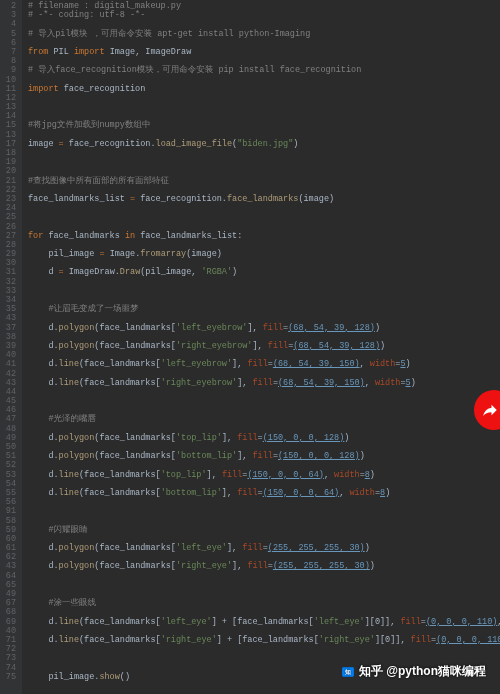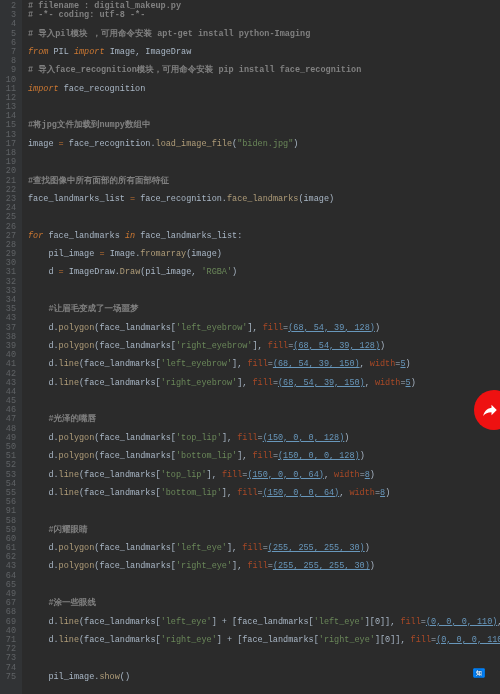--- a/index.html
+++ b/index.html
@@ -27,22 +27,22 @@
   .gutter div { height: 9.2px; }
   .code {
     flex: 1;
     color: #a9b7c6;
     line-height: 9.2px;
     padding-left: 6px;
     padding-top: 2px;
     white-space: pre;
   }
   .code .row { height: 9.2px; }
-  .c-comment { color: #808080; font-weight: bold; }
-  .c-kw      { color: #cc7832; font-style: italic; }
+  .c-comment { color: #808080; }
+  .c-kw      { color: #cc7832; }
   .c-str     { color: #6a8759; }
   .c-call    { color: #b09d79; }
   .c-num     { color: #6897bb; text-decoration: underline; }
   .c-param   { color: #aa4926; }
   .watermark {
     position: absolute;
     right: 14px;
     bottom: 14px;
     color: #ffffff;
     font-family: sans-serif;
@@ -154,13 +154,14 @@
   <svg viewBox="0 0 24 24">
       <path d="M14 9V5l7 7-7 7v-4.1c-5 0-8.5 1.6-11 5.1 1-5 4-10 11-11z"></path>
     </svg>
 </div>
 
 <div class="watermark">
   <svg viewBox="0 0 24 24" fill="#fff">
       <rect x="2" y="4" width="20" height="16" rx="2" fill="#0084ff"></rect>
       <text x="12" y="16" text-anchor="middle" font-size="10" fill="#fff" font-family="sans-serif">知</text>
     </svg>
+  <span>知乎 @python猫咪编程</span>
 </div>
 
 </body></html>

